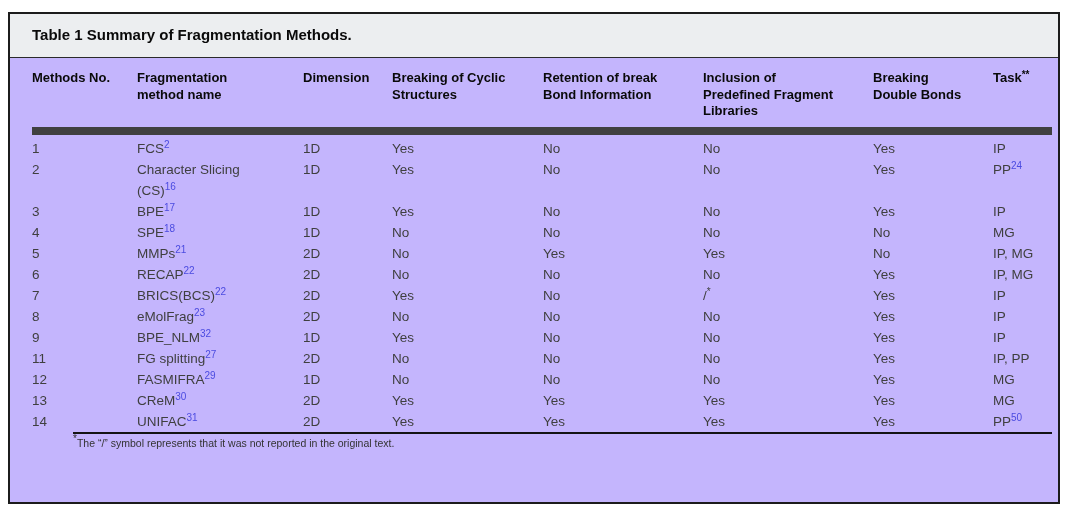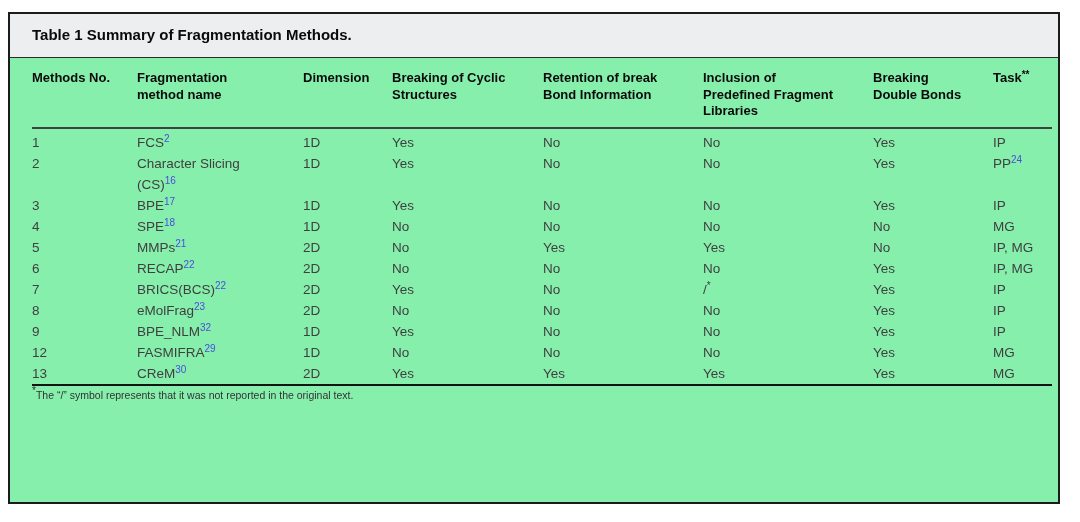--- a/index.html
+++ b/index.html
@@ -12,21 +12,21 @@
     font-family: "Liberation Sans", sans-serif;
   }
   .frame {
     position: absolute;
     left: 8px;
     top: 12px;
     width: 1052px;
     height: 492px;
     box-sizing: border-box;
     border: 2px solid #1c1c1c;
-    background: #86efac;
+    background: #c4b5fd;
   }
   .title-band {
     background: #eceef0;
     border-bottom: 1px solid #2b2b2b;
     padding: 13px 22px 14px 22px;
     font-size: 15px;
     line-height: 16px;
     font-weight: bold;
     color: #0a0a0a;
   }
@@ -39,21 +39,21 @@
     table-layout: fixed;
   }
   thead th {
     text-align: left;
     vertical-align: top;
     font-size: 13px;
     line-height: 16.5px;
     font-weight: bold;
     color: #0a0a0a;
     padding: 12px 8px 7px 0;
-    border-bottom: 2px solid #404040;
+    border-bottom: 8px solid #404040;
     white-space: pre-line;
   }
   tbody td {
     font-size: 13.5px;
     line-height: 21px;
     color: #3f3f3f;
     vertical-align: top;
     padding: 0 8px 0 0;
     white-space: pre-line;
   }
@@ -65,20 +65,21 @@
     top: -0.45em;
     vertical-align: baseline;
   }
   sup.ref { color: #4b4be0; }
   .footnotes {
     border-top: 2px solid #141414;
     padding: 3px 0 2px 0;
     font-size: 10.5px;
     line-height: 13px;
     color: #333333;
+    margin-left: 41px;
   }
   .footnote { white-space: nowrap; }
 </style>
 </head>
 <body>
 
 <div class="frame">
   <div class="title-band">Table 1 Summary of Fragmentation Methods.</div>
   <div class="content">
     <table>
@@ -196,38 +197,58 @@
             <td>9</td>
             <td>BPE_NLM<sup class="ref">32</sup></td>
             <td>1D</td>
             <td>Yes</td>
             <td>No</td>
             <td>No</td>
             <td>Yes</td>
             <td>IP</td>
           </tr>
           <tr>
+            <td>11</td>
+            <td>FG splitting<sup class="ref">27</sup></td>
+            <td>2D</td>
+            <td>No</td>
+            <td>No</td>
+            <td>No</td>
+            <td>Yes</td>
+            <td>IP, PP</td>
+          </tr>
+          <tr>
             <td>12</td>
             <td>FASMIFRA<sup class="ref">29</sup></td>
             <td>1D</td>
             <td>No</td>
             <td>No</td>
             <td>No</td>
             <td>Yes</td>
             <td>MG</td>
           </tr>
           <tr>
             <td>13</td>
             <td>CReM<sup class="ref">30</sup></td>
             <td>2D</td>
             <td>Yes</td>
             <td>Yes</td>
             <td>Yes</td>
             <td>Yes</td>
             <td>MG</td>
+          </tr>
+          <tr>
+            <td>14</td>
+            <td>UNIFAC<sup class="ref">31</sup></td>
+            <td>2D</td>
+            <td>Yes</td>
+            <td>Yes</td>
+            <td>Yes</td>
+            <td>Yes</td>
+            <td>PP<sup class="ref">50</sup></td>
           </tr>
         </tbody>
     </table>
     <div class="footnotes">
       <div class="footnote"><sup>*</sup><span>The “/” symbol represents that it was not reported in the original text.</span></div>
     </div>
   </div>
 </div>
 
 </body></html>

